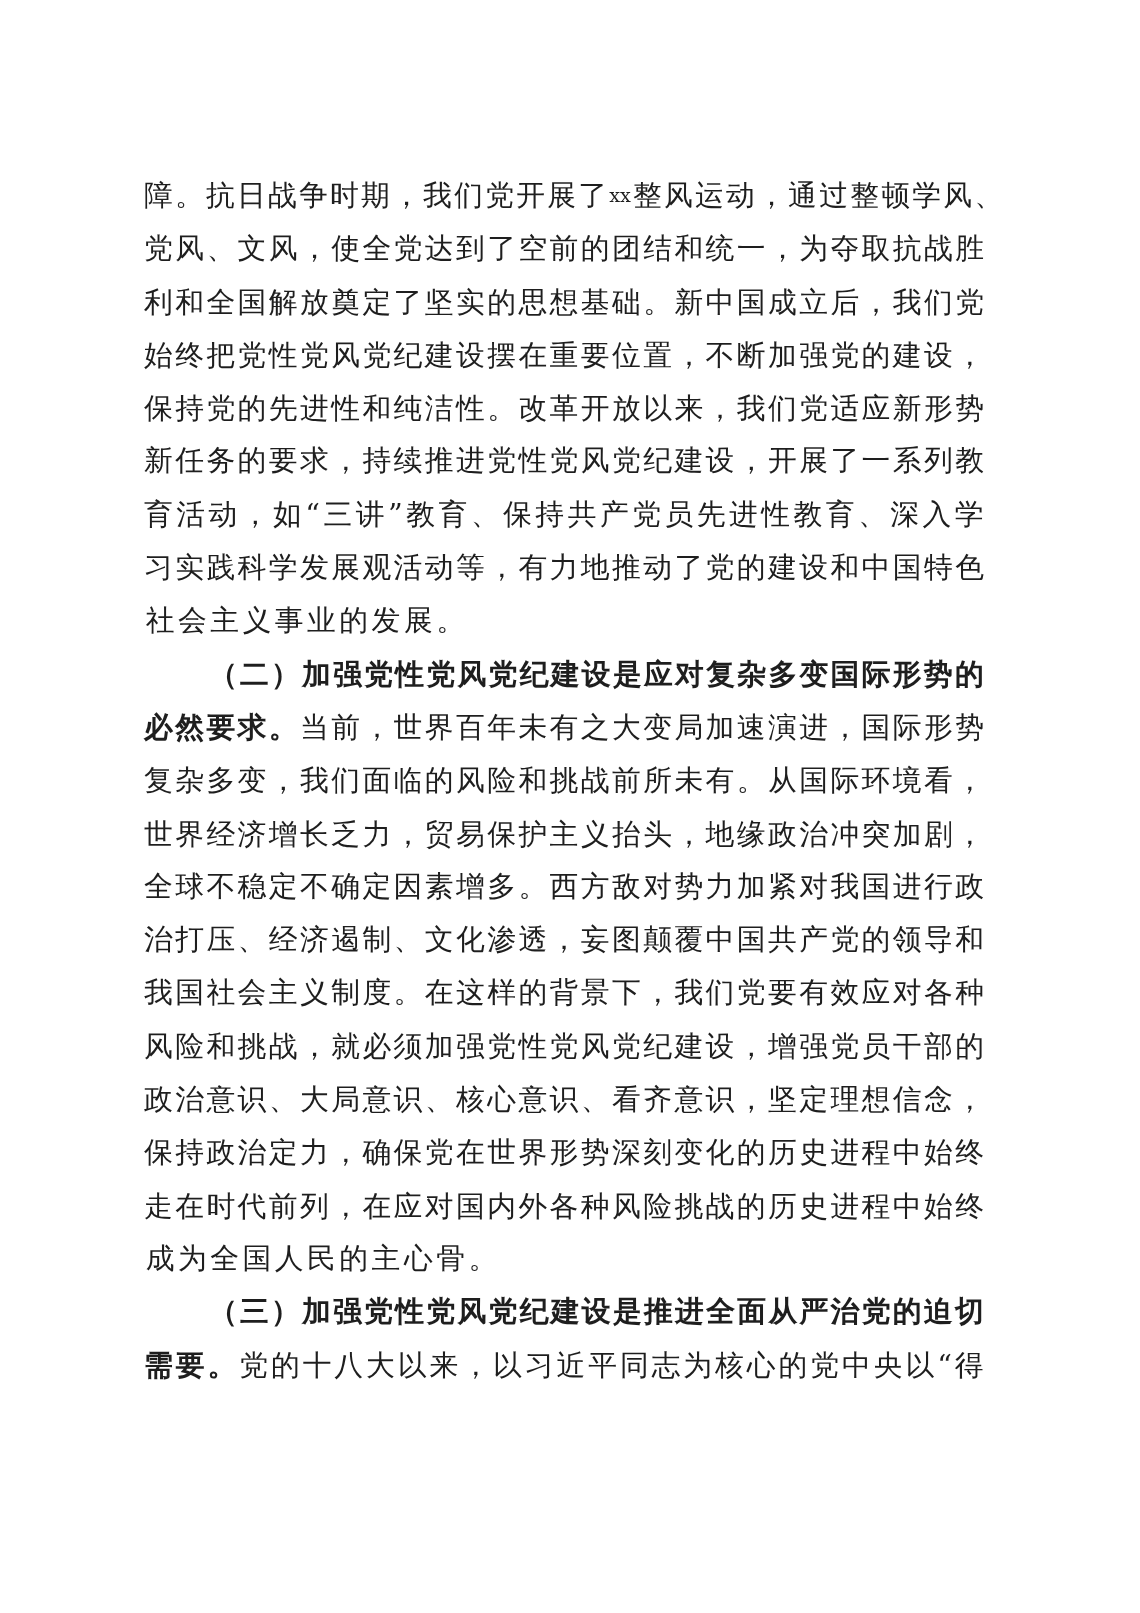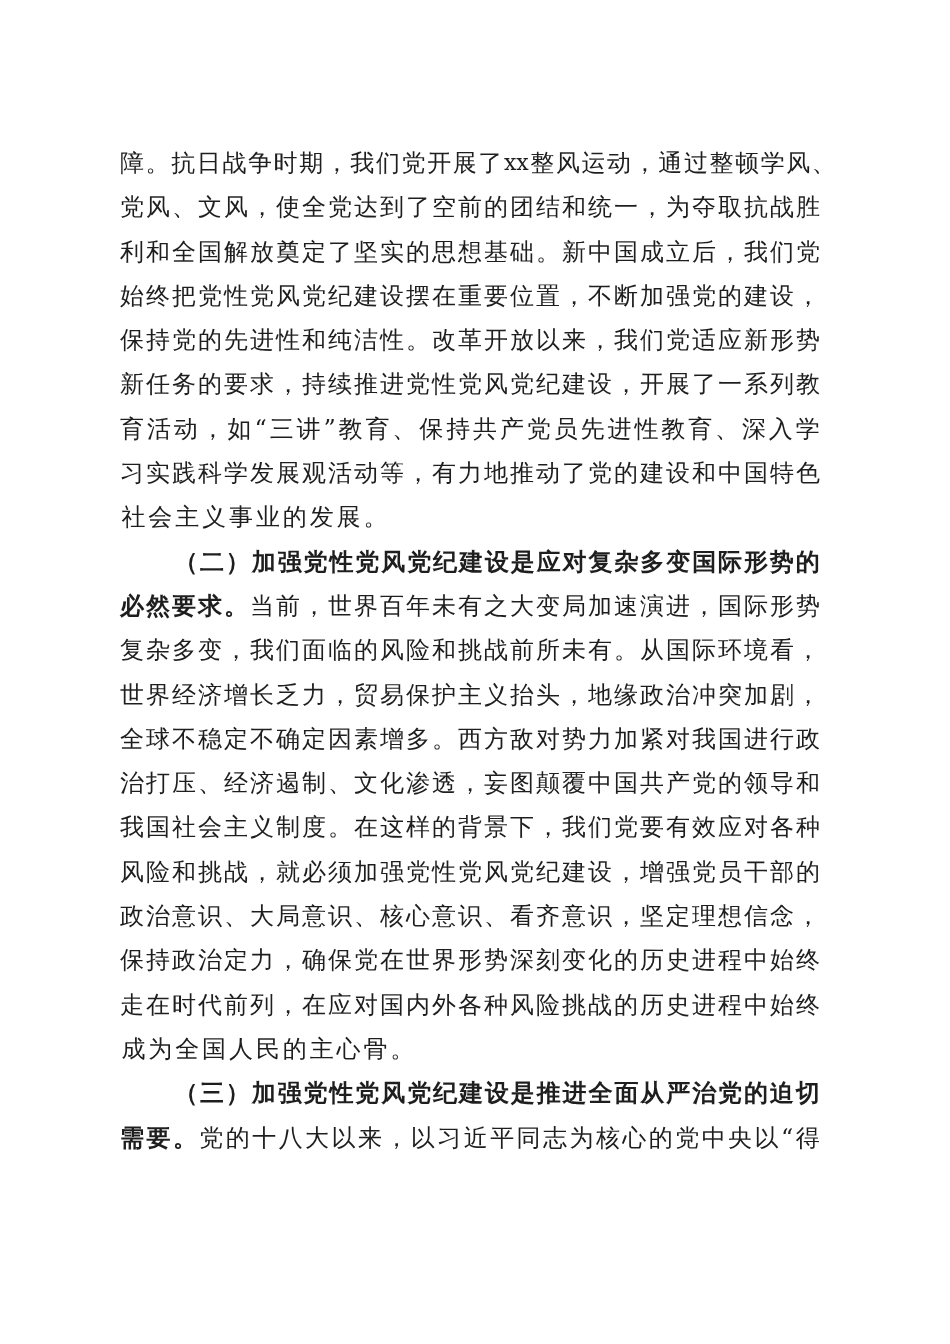--- a/index.html
+++ b/index.html
@@ -53,21 +53,21 @@
     width: 716px;
   }
   .ch {
     display: inline-block;
     text-align: center;
   }
   .ch.bold {
     font-weight: bold;
   }
   .ch.latin {
-    font-size: 22px;
+    font-size: 16px;
     letter-spacing: 0;
   }
 </style>
 </head>
 <body>
 
 <div class="page">
   <div class="text-block" id="text-block">
       <div class="line hang">
         <span class="ch">障</span>

